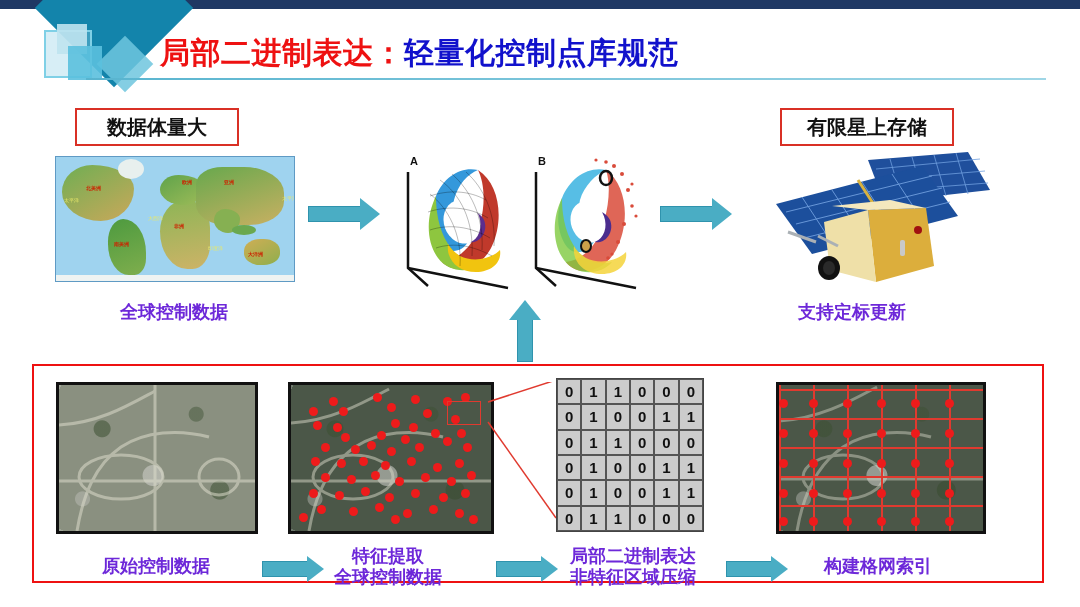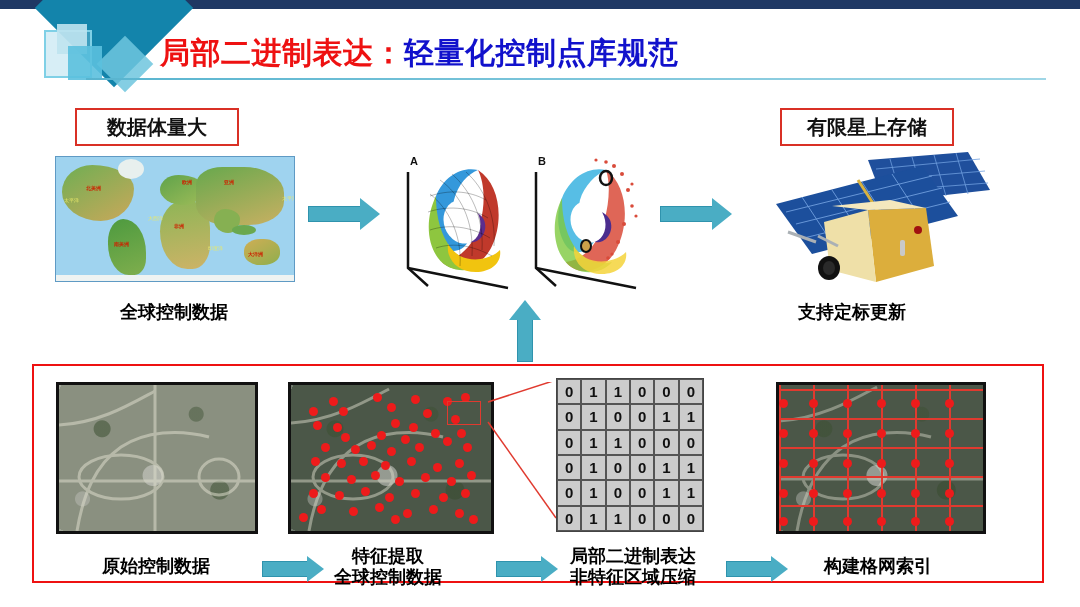--- a/index.html
+++ b/index.html
@@ -32,21 +32,21 @@
 
   
   .lbl-box{position:absolute;border:2.5px solid #d93025;background:#fff;
      display:flex;align-items:center;justify-content:center;
      font-size:20px;font-weight:bold;color:#111;white-space:nowrap;}
   #box1{left:75px;top:108px;width:160px;height:34px;}
   #box2{left:367px;top:108px;width:340px;height:34px;}
   #box3{left:780px;top:108px;width:170px;height:34px;}
 
   
-  .cap{position:absolute;font-size:18px;font-weight:bold;color:#000000;
+  .cap{position:absolute;font-size:18px;font-weight:bold;color:#6d28d9;
      text-align:center;white-space:nowrap;line-height:20px;}
   .cap.two{line-height:21px;}
 
   
   .arrow{position:absolute;}
   .arrow .shaft{position:absolute;left:0;top:50%;transform:translateY(-50%);
      height:14px;background:#4aadc4;border:1px solid #2f93ad;}
   .arrow .head{position:absolute;right:0;top:50%;transform:translateY(-50%);
      width:0;height:0;border-top:16px solid transparent;border-bottom:16px solid transparent;
      border-left:20px solid #4aadc4;}

